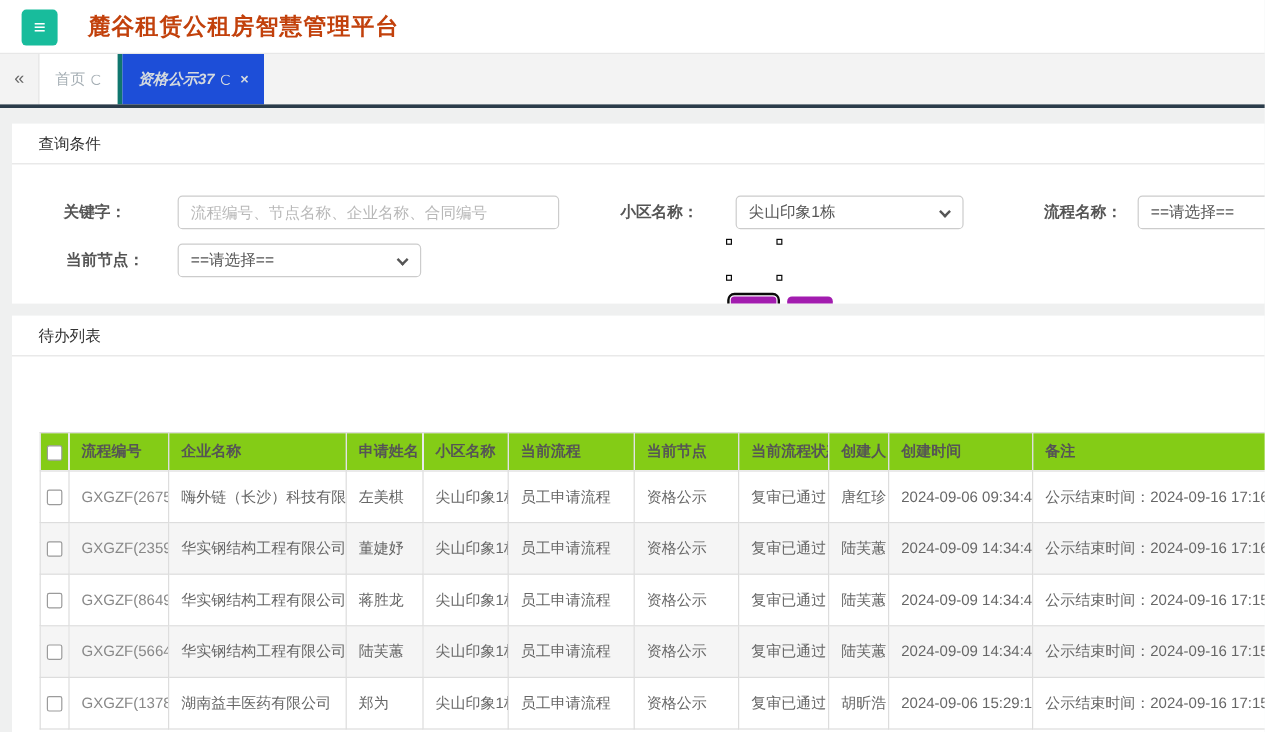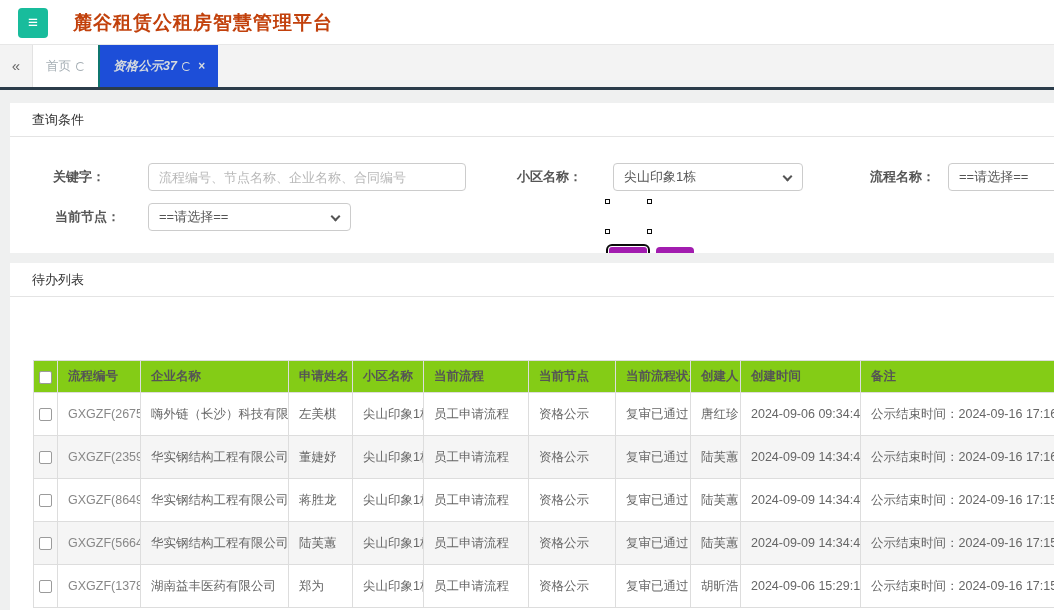--- a/index.html
+++ b/index.html
@@ -34,21 +34,21 @@
     position:absolute; top:87px; left:0; right:0; height:3px; background:#2b3c4a;
   }
   .collapse-btn {
     width:33px; text-align:center; line-height:42px; color:#666;
     font-size:15px; border-right:1px solid #e2e2e2; cursor:pointer;
   }
   .tab {
     display:flex; align-items:center; gap:5px; padding:0 13px;
     font-size:12.5px; cursor:pointer; white-space:nowrap;
   }
-  .tab.home { background:#fff; color:#a6afb5; border-right:2px solid #0f766e; }
+  .tab.home { background:#fff; color:#a6afb5; border-right:4px solid #0f766e; }
   .tab.active { background:#1d4ed8; color:#d5dade; font-weight:bold;font-style:italic; }
   .refresh-icon {
     display:inline-block; width:9px; height:9px; border-radius:50%;
     border:1.5px solid currentColor; border-right-color:transparent;
   }
   .close-icon { font-size:12px; font-weight:bold; margin-left:2px; }
   
   .panel { position:absolute; left:10px; right:0; background:#fff; }
   #panel-query { top:103px; height:150px; overflow:hidden; }
   #panel-todo  { top:263px; height:400px; overflow:hidden; }

